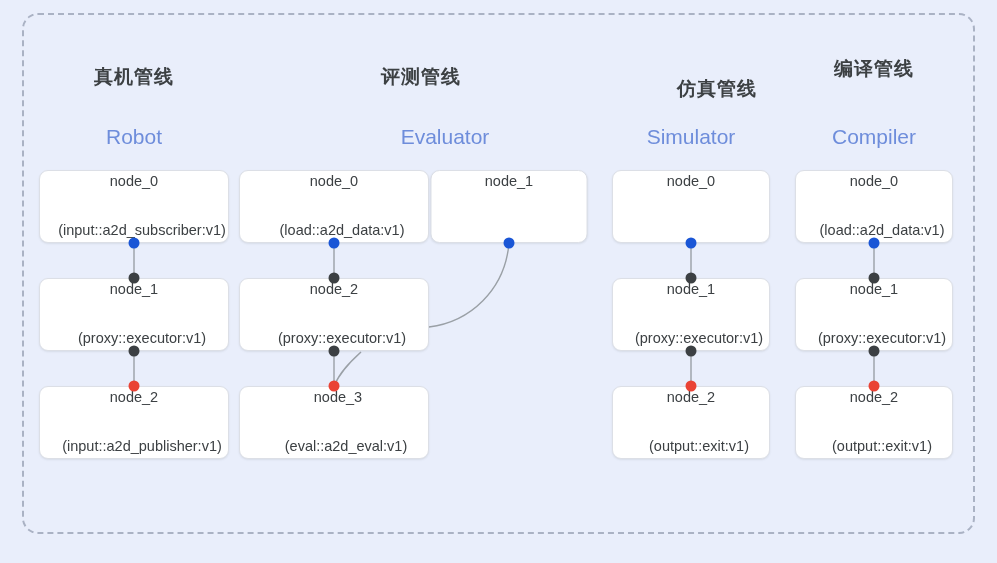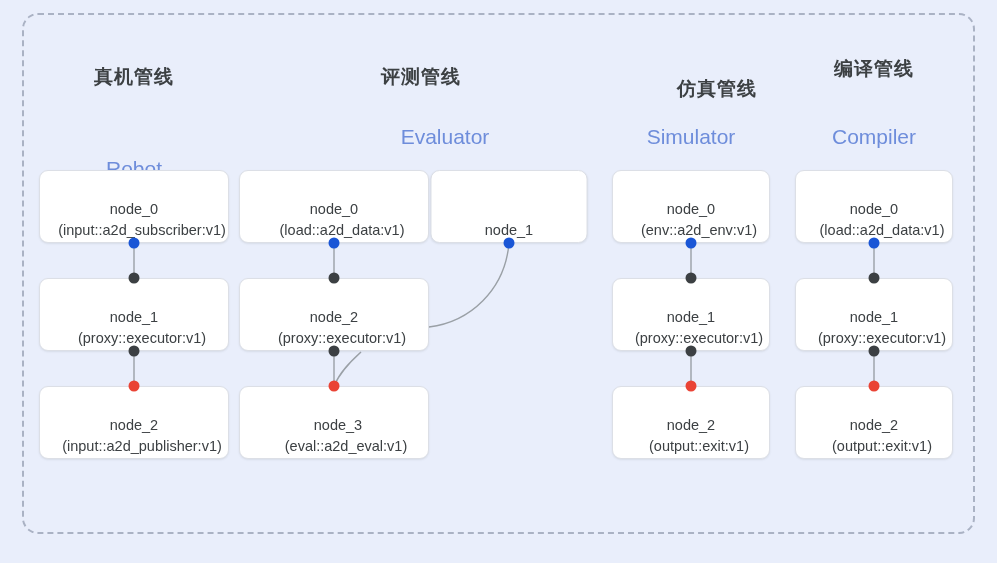--- a/index.html
+++ b/index.html
@@ -59,21 +59,21 @@
   .node {
     position: absolute;
     box-sizing: border-box;
     background: #ffffff;
     border: 1px solid #dcdfe6;
     border-radius: 9px;
     box-shadow: 0 1px 2px rgba(60,64,67,0.10);
     display: flex;
     flex-direction: column;
     align-items: center;
-    justify-content: flex-end;
+    justify-content: space-between;
     transform: translateX(-50%);
   }
   .node .n-name {
     font-size: 14.5px;
     color: #3c4043;
     line-height: 1.5;
   }
   .node .n-type {
     font-size: 14.5px;
     color: #3c4043;
@@ -113,21 +113,21 @@
 
       <line x1="691" y1="243" x2="691" y2="278"></line>
       <line x1="691" y1="351" x2="691" y2="386"></line>
 
       <line x1="874" y1="243" x2="874" y2="278"></line>
       <line x1="874" y1="351" x2="874" y2="386"></line>
     </g>
   </svg>
 
   <div class="col-title" style="left:134px; top:64px;">真机管线</div>
-  <div class="col-sub" style="left:134px; top:125px;margin-top:32px;">Robot</div>
+  <div class="col-sub" style="left:134px; top:125px;">Robot</div>
 
   <div class="col-title" style="left:421px; top:64px;">评测管线</div>
   <div class="col-sub" style="left:445px; top:125px;">Evaluator</div>
 
   <div class="col-title" style="left:691px; top:76px;margin-left:26px;">仿真管线</div>
   <div class="col-sub" style="left:691px; top:125px;">Simulator</div>
 
   <div class="col-title" style="left:874px; top:56px;text-align:center;">编译管线</div>
   <div class="col-sub" style="left:874px; top:125px;">Compiler</div>
 
@@ -169,21 +169,20 @@
   <div class="dot dot-black" style="left:334px; top:351px;"></div>
 
   <div class="node" style="left:334px; top:386px; width:190px; height:73px;padding-left:8px;">
     <div class="n-name">node_3</div>
     <div class="n-type">(eval::a2d_eval:v1)</div>
   </div>
   <div class="dot dot-red" style="left:334px; top:386px;"></div>
 
   <div class="node" style="left:691px; top:170px; width:158px; height:73px;">
     <div class="n-name">node_0</div>
-    <div class="n-type">(env::a2d_env:v1)</div>
   </div>
   <div class="dot dot-blue" style="left:691px; top:243px;"></div>
 
   <div class="node" style="left:691px; top:278px; width:158px; height:73px;">
     <div class="n-name">node_1</div>
     <div class="n-type">(proxy::executor:v1)</div>
   </div>
   <div class="dot dot-black" style="left:691px; top:278px;"></div>
   <div class="dot dot-black" style="left:691px; top:351px;"></div>
 

